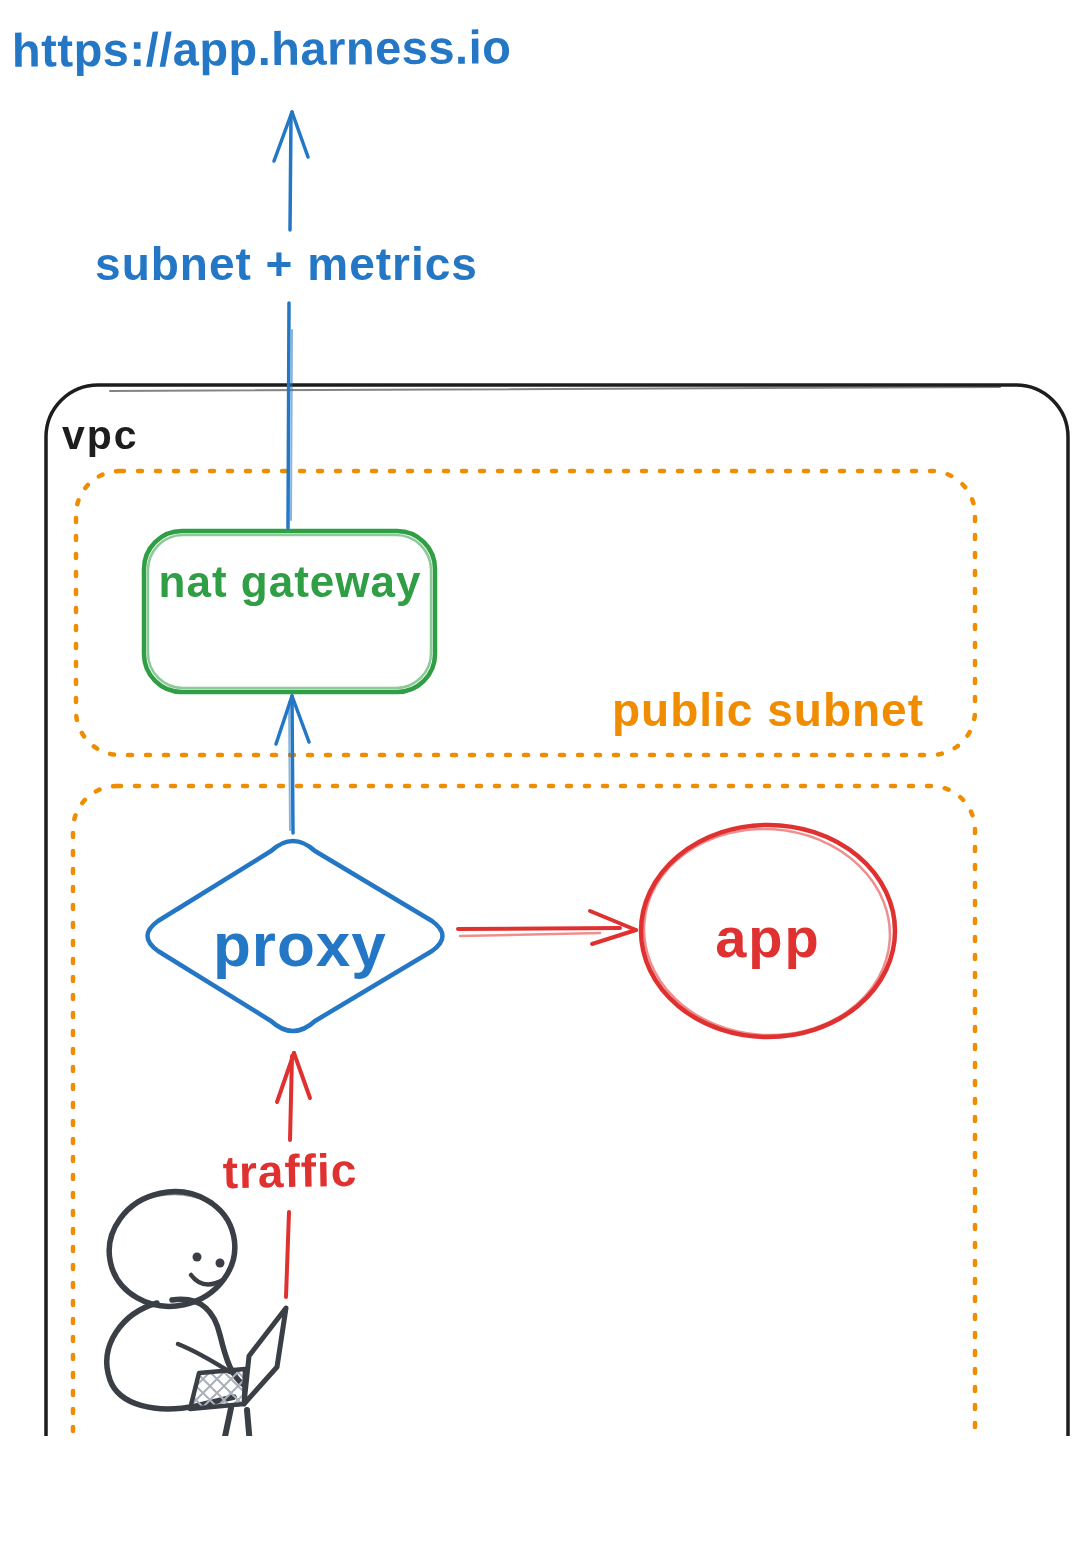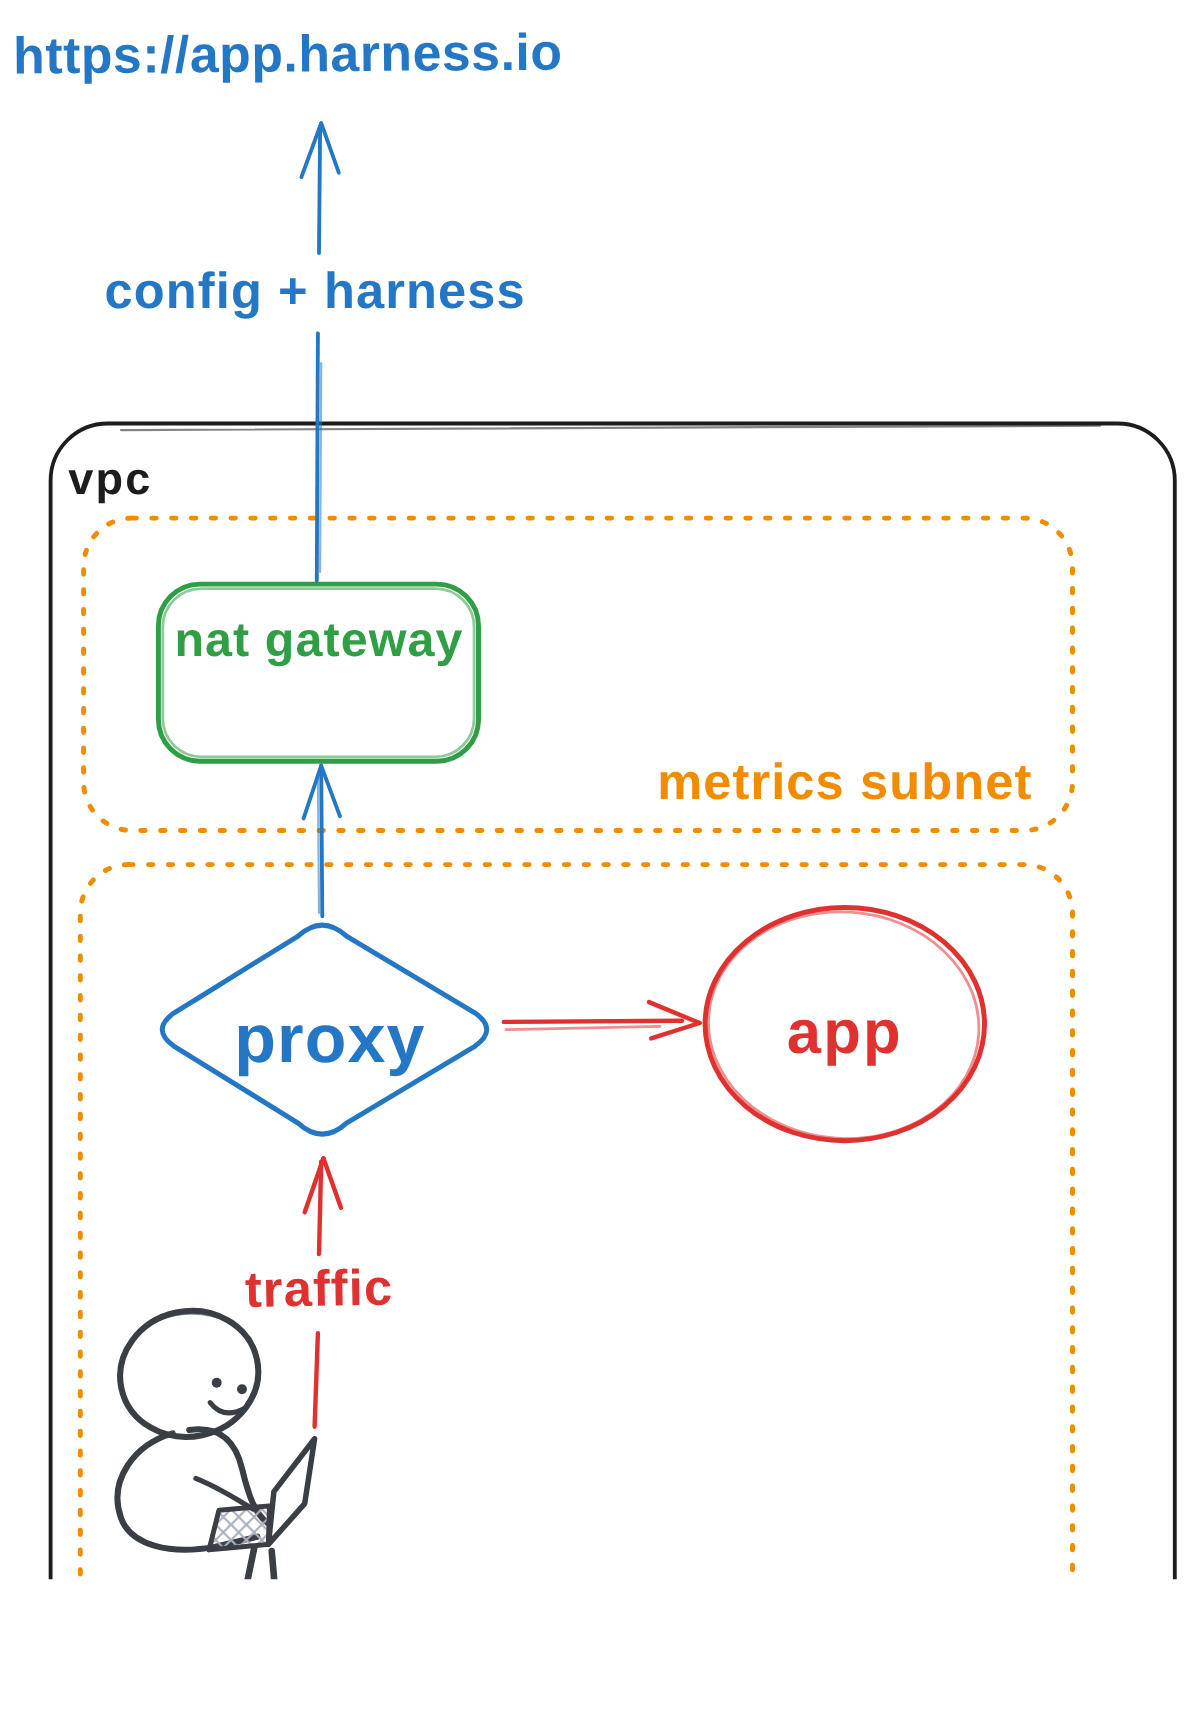--- a/index.html
+++ b/index.html
@@ -107,20 +107,20 @@
       <path d="M 172 1300 C 200 1296 214 1310 220 1335 C 226 1360 232 1377 244 1385"></path>
       <path stroke-width="4.5" d="M 178 1344 C 198 1352 214 1362 230 1372"></path>
       <path stroke-width="5" fill="#ffffff" d="M 286 1308 L 249 1356 L 244 1404 L 277 1367 Z"></path>
       <path stroke-width="4.5" fill="url(#hatch)" d="M 244 1404 L 190 1409 L 199 1373 L 245 1369 Z"></path>
       <path stroke-width="6" d="M 231 1408 L 218 1470 L 247 1491"></path>
       <path stroke-width="6" d="M 247 1410 L 251 1456 L 275 1460"></path>
     </g>
   </svg>
 
   <div class="lbl url-lbl">https://app.harness.io</div>
-  <div class="lbl cfg-lbl center">config + harness</div>
+  <div class="lbl cfg-lbl center">subnet + metrics</div>
   <div class="lbl vpc-lbl">vpc</div>
   <div class="lbl nat-lbl center">nat gateway</div>
-  <div class="lbl pub-lbl center">metrics subnet</div>
+  <div class="lbl pub-lbl center">public subnet</div>
   <div class="lbl proxy-lbl center">proxy</div>
   <div class="lbl app-lbl center">app</div>
   <div class="lbl traffic-lbl center">traffic</div>
 </div>
 
 </body></html>

